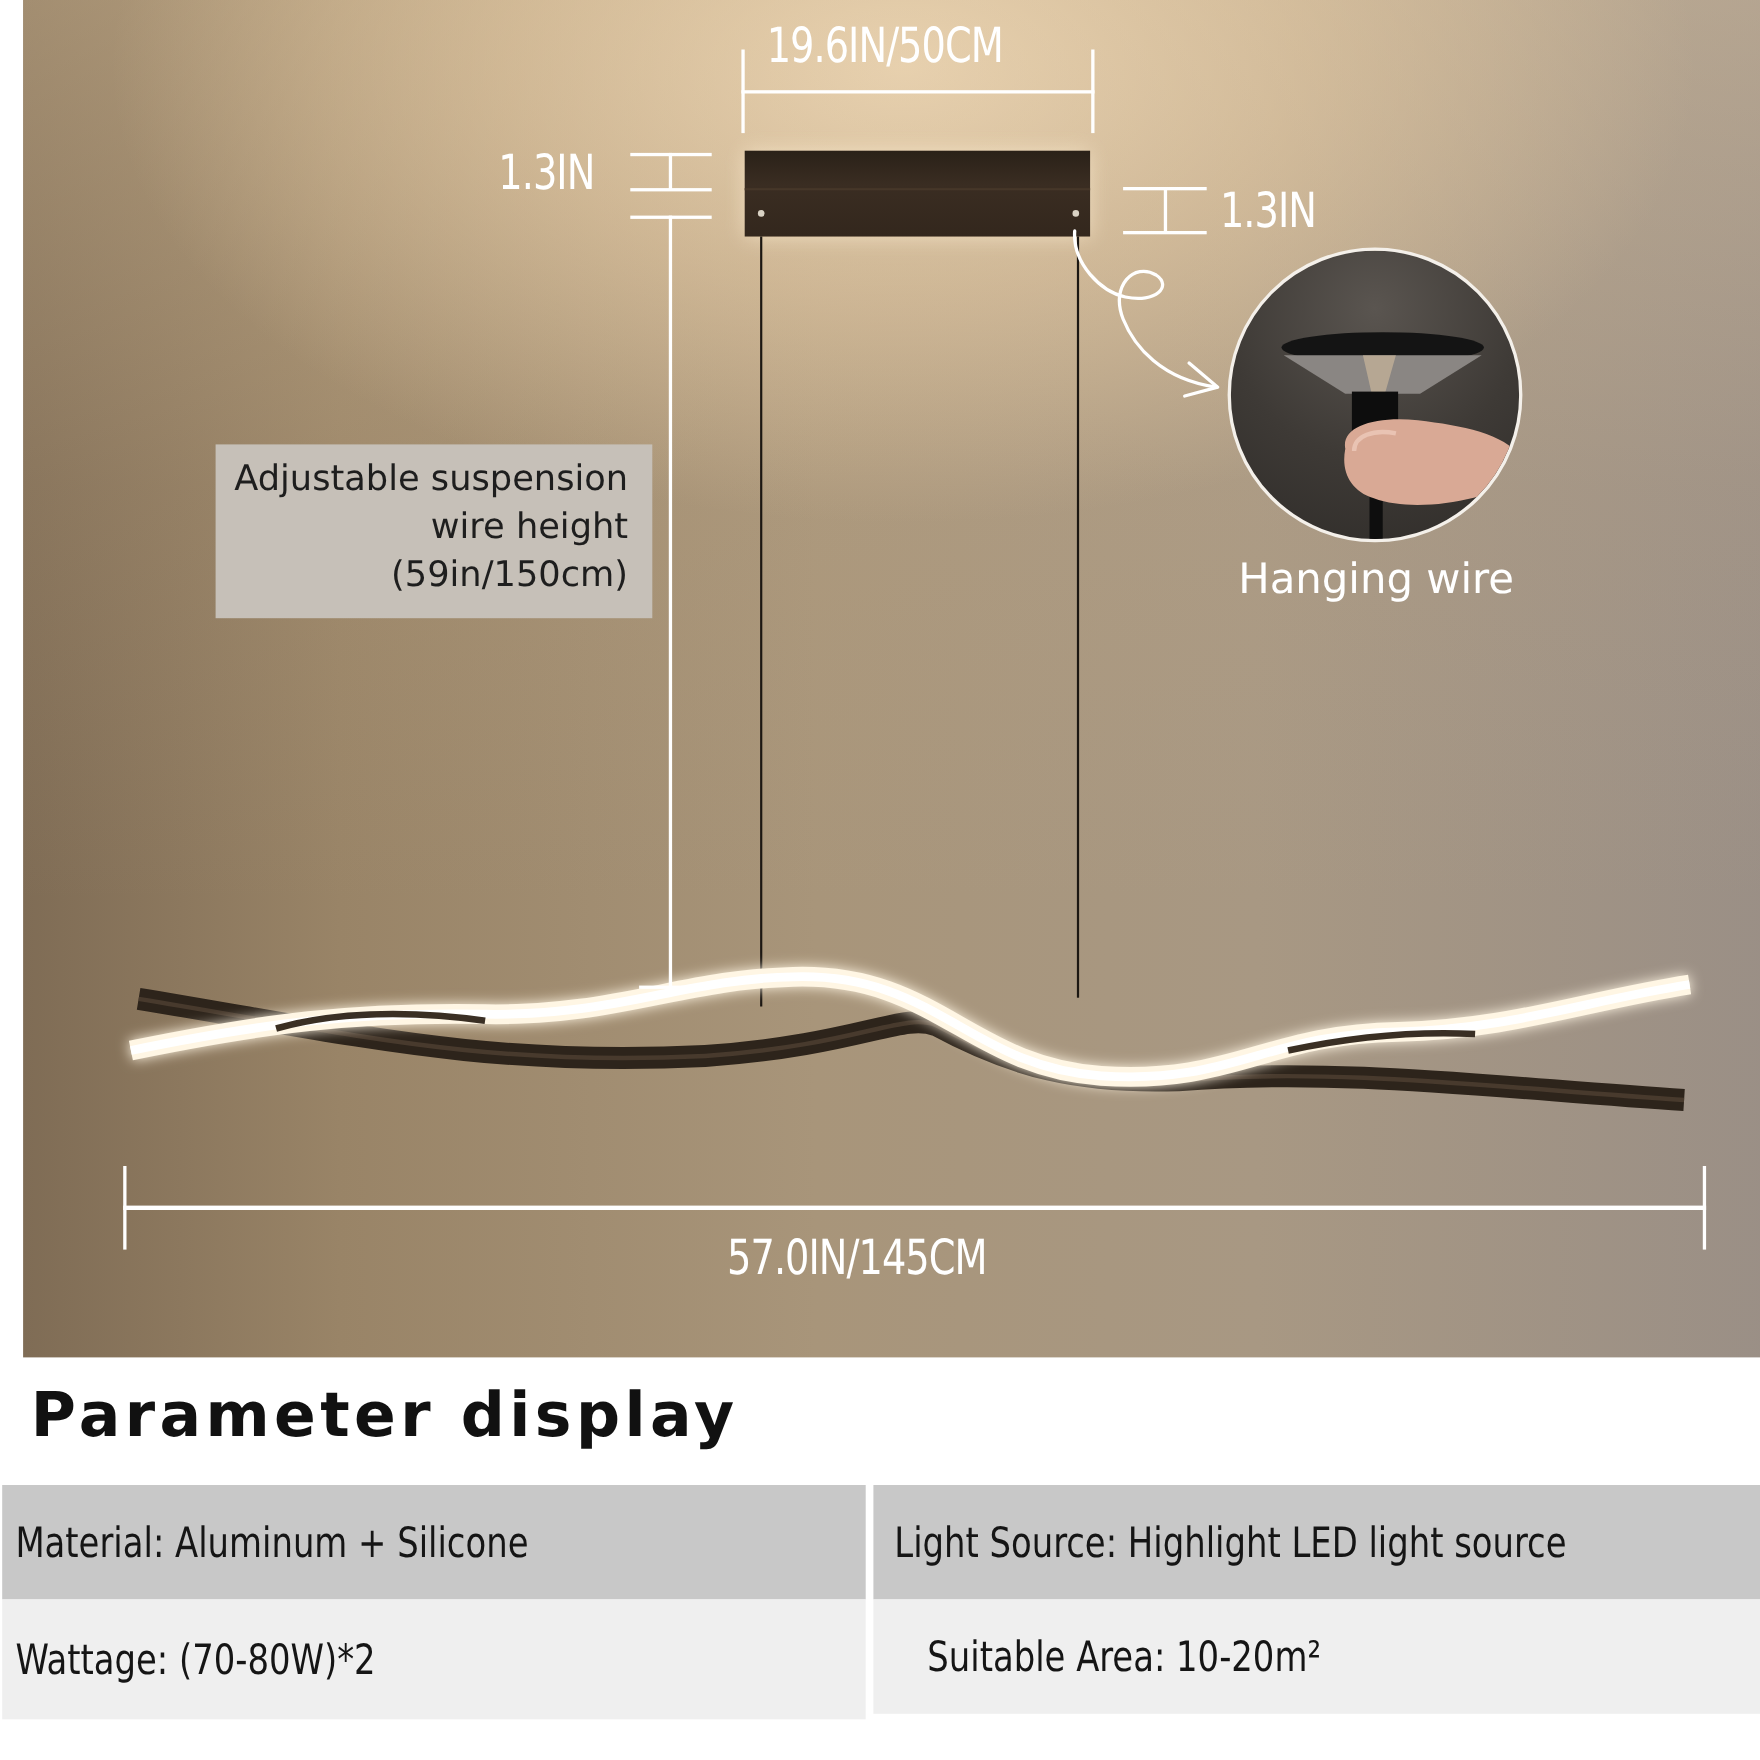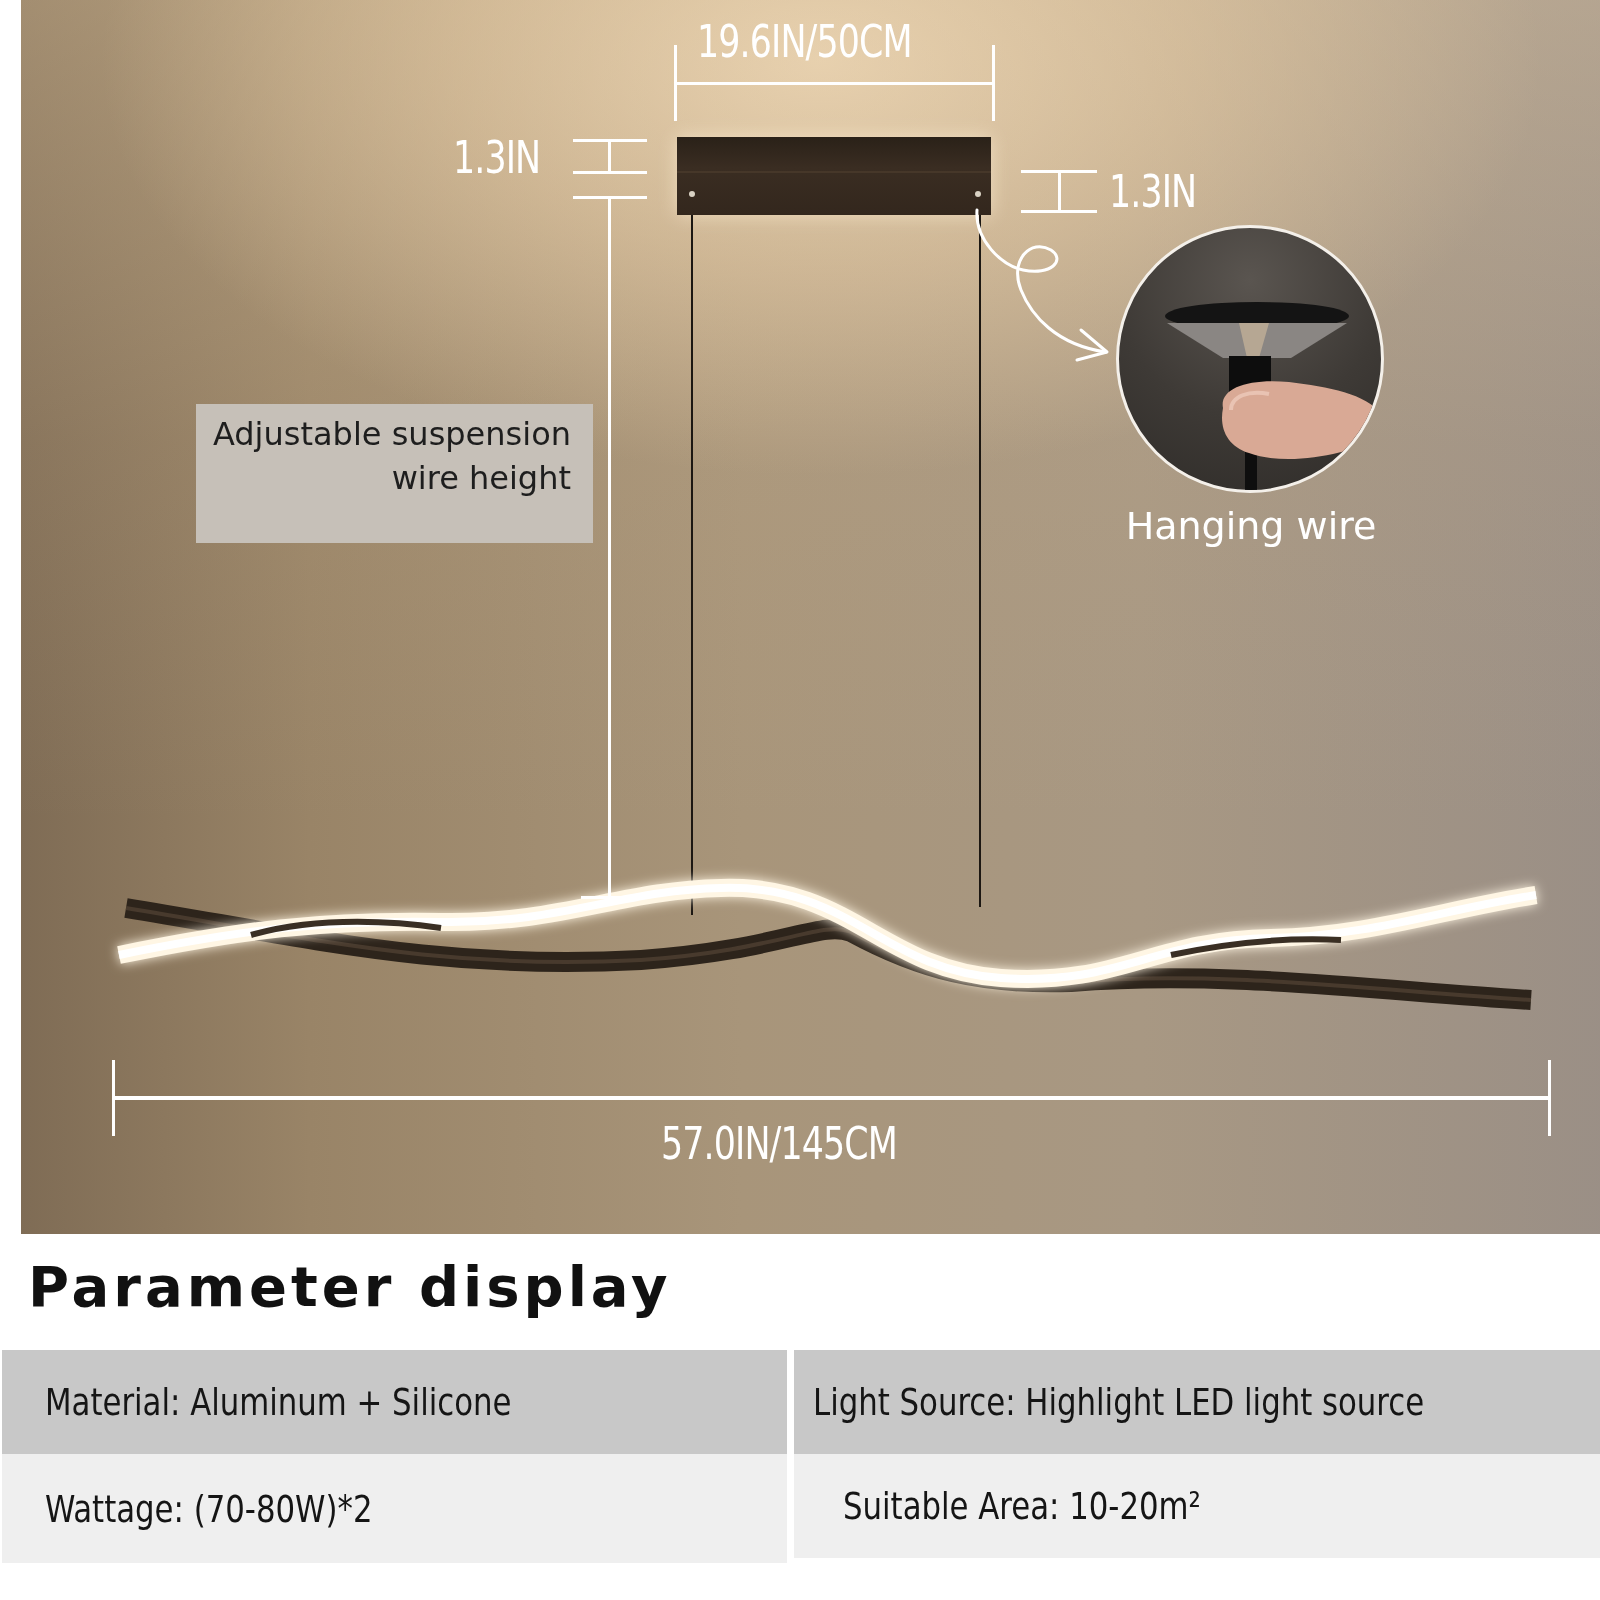--- a/index.html
+++ b/index.html
@@ -33,21 +33,21 @@
     background: linear-gradient(180deg, #2a2118 0%, #3a2d22 40%, #33271d 100%);
     box-shadow: 0 0 18px rgba(255,240,215,0.6);
     z-index: 2;
   }
   .canopy .edge { position: absolute; left: 0; top: 34px; width: 100%; height: 2px; background: #463729; }
   .canopy .dot { position: absolute; width: 6px; height: 6px; border-radius: 50%; background: #d9d2c4; top: 54px; }
 
   .wire { position: absolute; width: 2px; background: #1c1712; z-index: 2; }
 
   .note-box {
-    position: absolute; left: 175px; top: 404px; width: 397px; height: 139px;
+    position: absolute; left: 175px; top: 404px; width: 397px; height: 158px;
     background: #c6c0b8; z-index: 3;
     padding: 8px 22px 0 0; text-align: right;
     color: #1e1e1e; font-family: "DejaVu Sans", sans-serif; font-size: 32px; line-height: 44px;
   }
 
   .zoom-circle {
     position: absolute; left: 1095px; top: 225px; width: 268px; height: 268px; border-radius: 50%;
     border: 3px solid #f4f0ea; overflow: hidden; z-index: 3;
     background: radial-gradient(circle at 50% 20%, #5a5550 0%, #3e3a36 55%, #2f2c29 100%);
   }
@@ -58,21 +58,21 @@
   }
 
   .params {
     position: absolute; left: 0; top: 1234px; width: 1600px; height: 335px; background: #ffffff;
   }
   .params-title {
     position: absolute; left: 28px; top: 20px; font-family: "DejaVu Sans", sans-serif;
     font-weight: bold; font-size: 56px; letter-spacing: 4px; color: #111111;
   }
   .cell {
-    position: absolute; display: flex; align-items: center; padding-left: 43px;
+    position: absolute; display: flex; align-items: center; padding-left: 12px;
     font-family: "DejaVu Sans Condensed", "DejaVu Sans", sans-serif; font-size: 38px; color: #151515;
     white-space: nowrap;
   }
   .cell span { display: inline-block; transform: scaleX(0.9); transform-origin: left center; }
   .cell.dark { background: #c8c8c8; }
   .cell.light { background: #efefef; }
 </style>
 </head>
 <body>
 
@@ -123,20 +123,21 @@
     </svg>
   </div>
 
   <div class="caption">
     <div>Hanging wire</div>
   </div>
 
   <div class="note-box">
     <div>Adjustable suspension</div>
     <div>wire height</div>
+    <div>(59in/150cm)</div>
   </div>
 
   <svg class="abs" style="left:0; top:860px; z-index:2;" width="1600" height="200" viewBox="0 0 1600 200">
     <defs>
       <filter id="glow" x="-10%" y="-50%" width="120%" height="200%">
         <feGaussianBlur stdDeviation="6" result="b"></feGaussianBlur>
         <feMerge>
             <feMergeNode in="b"></feMergeNode>
             <feMergeNode in="SourceGraphic"></feMergeNode>
           </feMerge>

